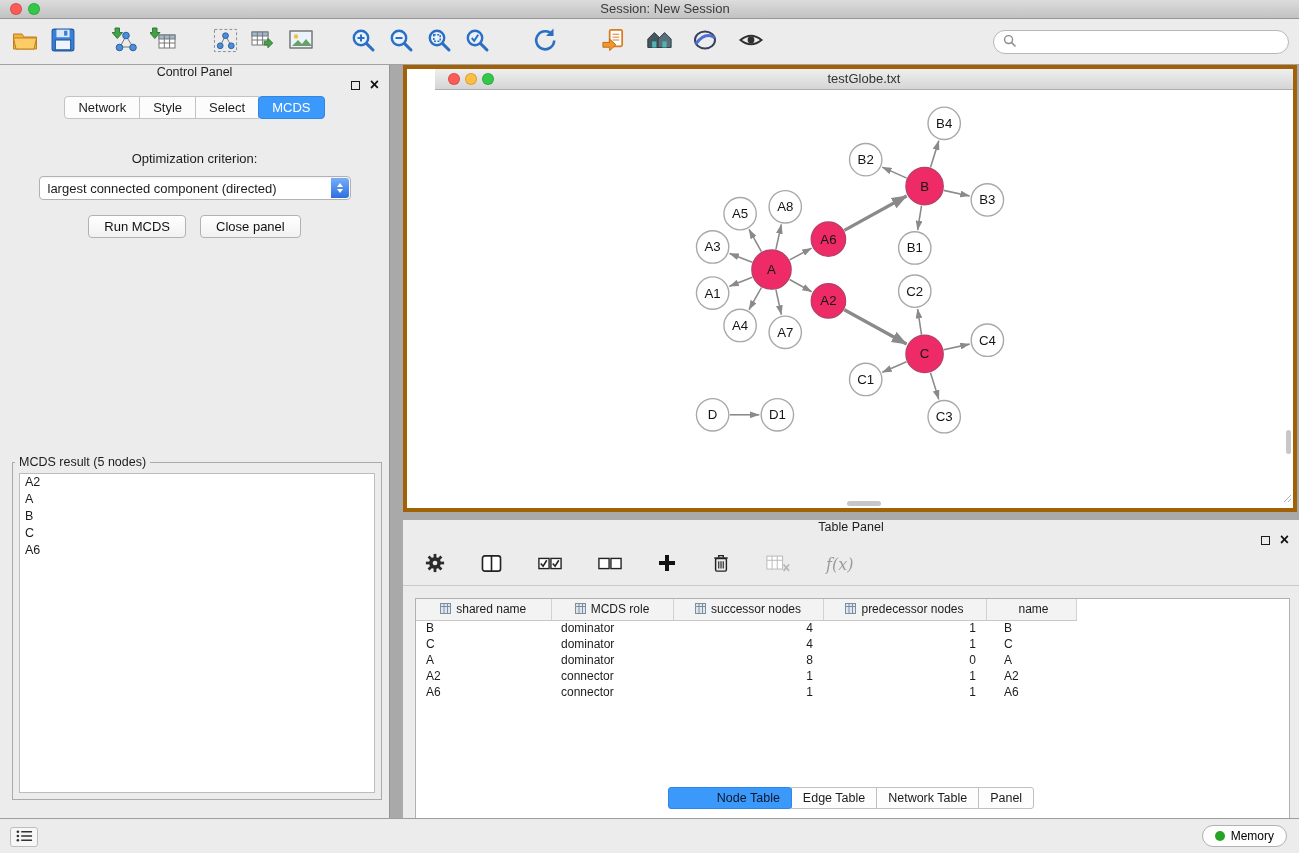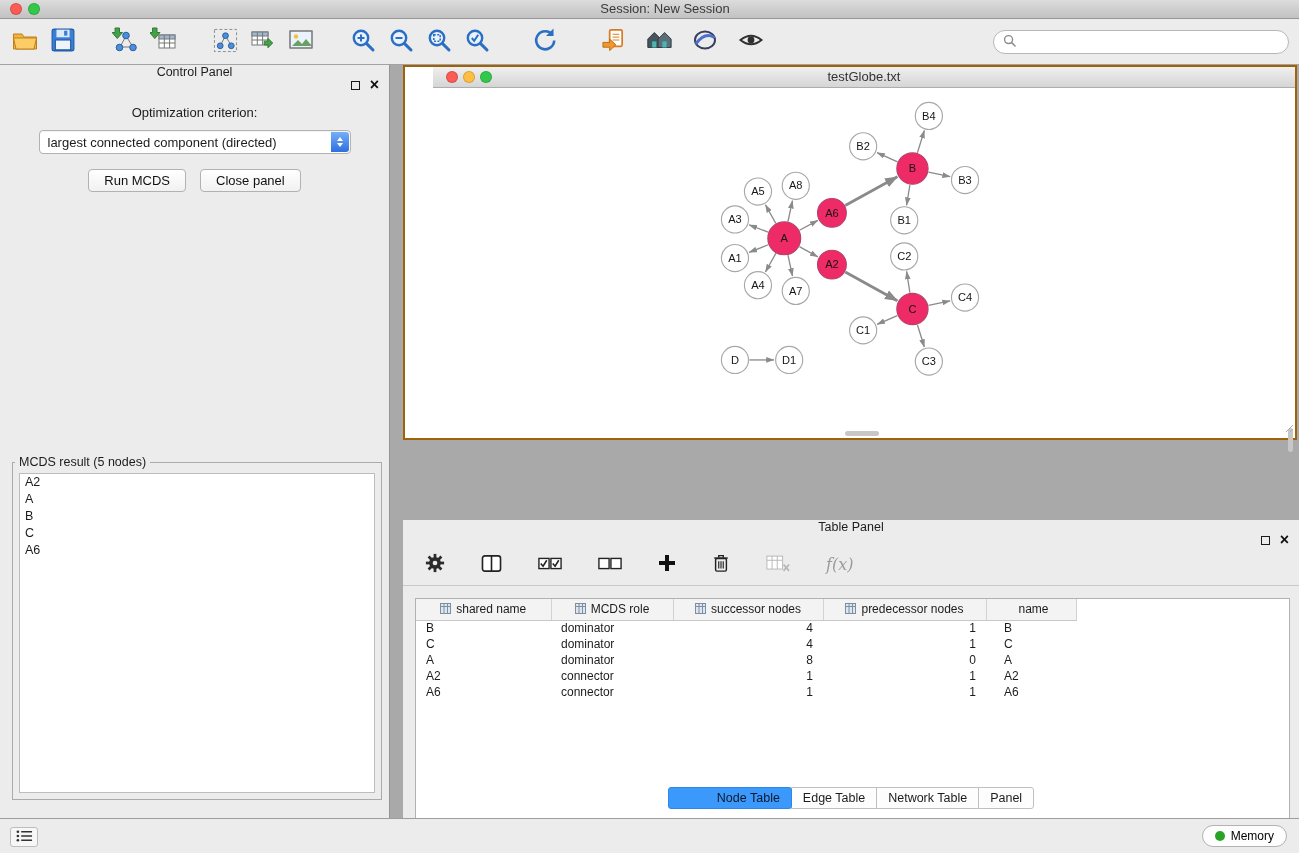--- a/index.html
+++ b/index.html
@@ -28,34 +28,34 @@
   .win-ctrl{margin-left:auto;display:flex;gap:10px;align-items:center;}
   .float-box{width:9px;height:9px;border:1.5px solid #1b1b1b;display:inline-block;}
   .close-x{font-weight:bold;font-size:16px;color:#101010;line-height:12px;}
 
   
   #control-panel{position:absolute;left:0;top:65px;width:390px;height:753px;background:#ececec;border-right:1px solid #949494;}
   .cp-tabs{display:flex;justify-content:center;margin-top:7px;}
   .cp-tab{font-size:13px;padding:3px 13px;background:#fcfcfc;border:1px solid #c3c3c3;margin-left:-1px;color:#1d1d1d;cursor:pointer;}
   .cp-tab:first-child{border-radius:4px 0 0 4px;margin-left:0;}
   .cp-tab.active{background:#3b99fc;border-color:#2f86e8;color:#fff;border-radius:4px;position:relative;z-index:1;}
-  #opt-label{text-align:center;margin-top:16px;font-size:13px;}
+  #opt-label{text-align:center;margin-top:32px;font-size:13px;}
   .mac-select{width:312px;height:24px;margin:10px auto 0;background:#fff;border:1px solid #b2b2b2;border-radius:4px;display:flex;align-items:center;position:relative;font-size:13px;padding-left:8px;cursor:pointer;box-shadow:inset 0 1px 1px rgba(0,0,0,.05);}
   .stepper{position:absolute;right:1px;top:1px;bottom:1px;width:18px;border-radius:0 3px 3px 0;background:linear-gradient(#76aff8,#2d6fe0);display:flex;flex-direction:column;align-items:center;justify-content:center;gap:2px;}
   .tri-up{width:0;height:0;border-left:3.5px solid transparent;border-right:3.5px solid transparent;border-bottom:4.5px solid #fff;}
   .tri-down{width:0;height:0;border-left:3.5px solid transparent;border-right:3.5px solid transparent;border-top:4.5px solid #fff;}
   .btn-row{display:flex;justify-content:center;gap:14px;margin-top:15px;}
   .mac-btn{background:linear-gradient(#ffffff,#f1f1f1);border:1px solid #b2b2b2;border-radius:4px;font-size:13px;padding:3px 15px;color:#111;cursor:pointer;font-family:"Liberation Sans",sans-serif;}
   #mcds-fieldset{position:absolute;left:12px;top:390px;width:370px;height:345px;border:1px solid #aaa;}
   #mcds-fieldset legend{font-size:12.5px;padding:0 4px;margin-left:2px;}
   #mcds-list{position:absolute;left:6px;right:6px;top:4px;bottom:6px;background:#fff;border:1px solid #bdbdbd;overflow:auto;}
   #mcds-list .mcds-item{font-size:12.5px;padding:1px 5px;line-height:15px;}
 
   
-  #network-window{position:absolute;left:403px;top:65px;width:894px;height:375px;background:#fff;border:2px solid #a16207;padding-left:28px;}
+  #network-window{position:absolute;left:403px;top:65px;width:894px;height:447px;background:#fff;border:4px solid #a16207;padding-left:28px;}
   #nw-header{height:21px;background:linear-gradient(#efefef,#d5d5d5);border-bottom:1px solid #adadad;position:relative;}
   #nw-header .title{text-align:center;line-height:20px;font-size:13px;color:#333;}
   .nw-tl{position:absolute;top:4px;width:12px;height:12px;border-radius:50%;border:1px solid rgba(0,0,0,.15);}
   #net-canvas{position:absolute;top:21px;left:0;right:0;bottom:0;background:#fff;}
   #net-svg{width:100%;height:100%;display:block;}
   .scroll-thumb{position:absolute;background:#c7c7c7;border-radius:3px;}
   #resize-grip{position:absolute;right:1px;bottom:1px;}
 
   
   #table-panel{position:absolute;left:403px;top:520px;width:896px;height:298px;background:#ececec;}
@@ -238,20 +238,26 @@
   </div>
 </div>
 
 <div id="control-panel">
   <div class="panel-header">
     <span>Control Panel</span>
     <span class="win-ctrl">
       <span class="float-box"></span>
       <span class="close-x">×</span>
     </span>
+  </div>
+  <div class="cp-tabs">
+    <div class="cp-tab">Network</div>
+    <div class="cp-tab">Style</div>
+    <div class="cp-tab">Select</div>
+    <div class="cp-tab active">MCDS</div>
   </div>
   <div id="opt-label">Optimization criterion:</div>
   <div class="mac-select">
     <span>largest connected component (directed)</span>
     <span class="stepper">
         <span class="tri-up"></span>
         <span class="tri-down"></span>
       </span>
   </div>
   <div class="btn-row">

